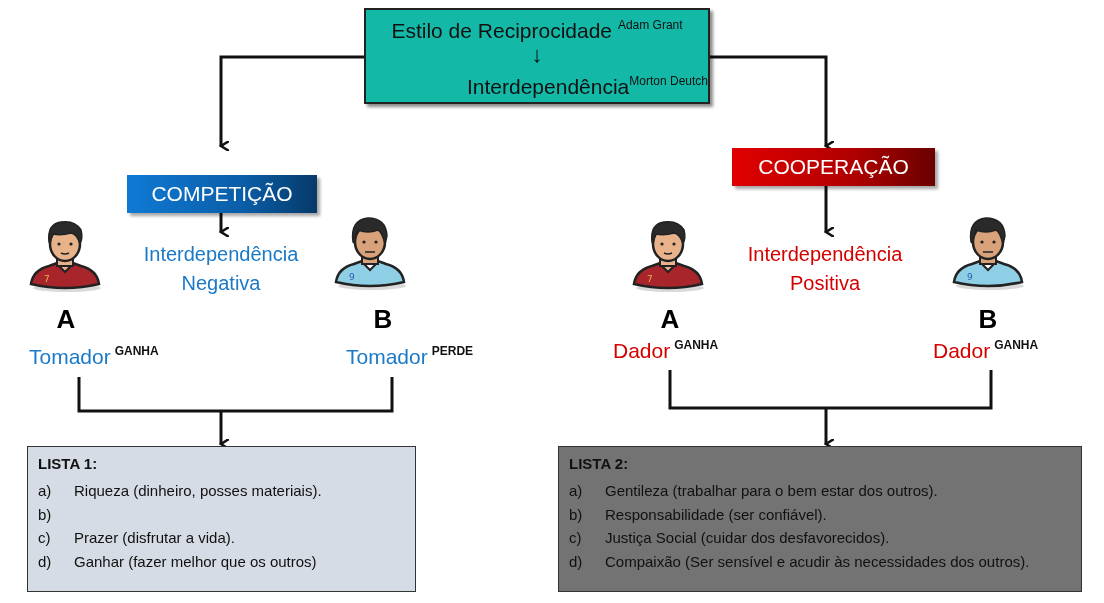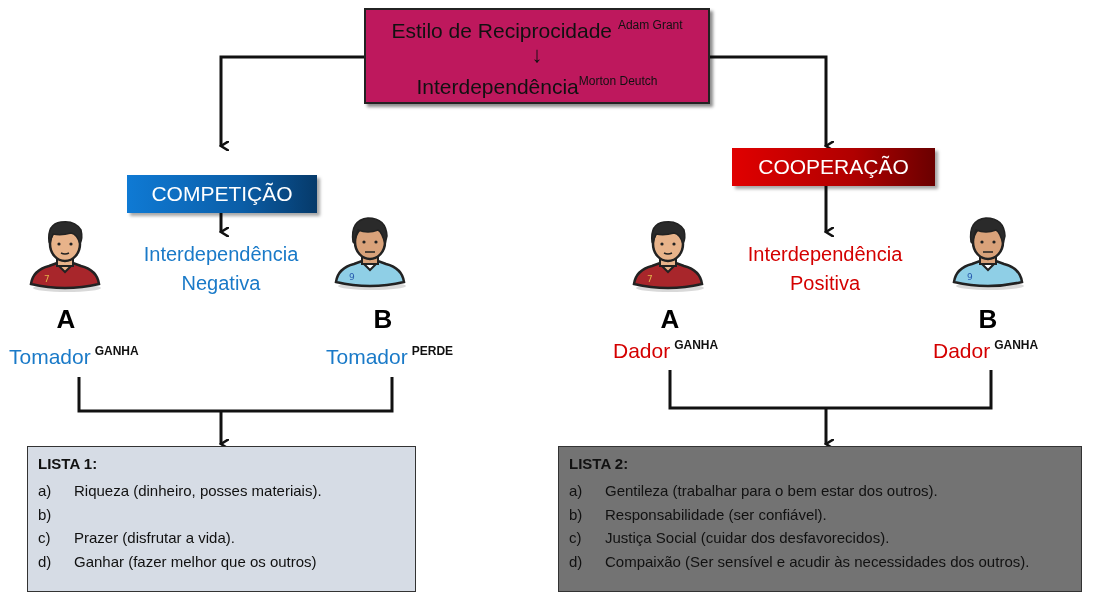--- a/index.html
+++ b/index.html
@@ -2,41 +2,41 @@
 <html><head>
 <meta charset="utf-8">
 <style>
   html, body { margin:0; padding:0; background:#ffffff; }
   body { width:1104px; height:603px; position:relative; overflow:hidden;
          font-family:"Liberation Sans", "DejaVu Sans", sans-serif; }
   .abs { position:absolute; }
   svg.lines { position:absolute; left:0; top:0; }
 
   .top-box { left:364px; top:8px; width:346px; height:96px; border:2px solid #222;
-             background:#be185d; box-shadow:3px 3px 3px rgba(0,0,0,0.45); box-sizing:border-box;
+             background:#14b8a6; box-shadow:3px 3px 3px rgba(0,0,0,0.45); box-sizing:border-box;
              text-align:center; color:#111;padding-left:28px; }
   .top-line1 { position:absolute; left:0; right:0; top:8px; font-size:21px; white-space:nowrap; }
   .top-arrow { position:absolute; left:0; right:0; top:34px; font-size:22px; line-height:22px; }
-  .top-line2 { position:absolute; left:0; right:0; top:64px; font-size:21px; white-space:nowrap; }
+  .top-line2 { position:absolute; left:0; right:0; top:64px; font-size:21px; white-space:nowrap;text-align:right; }
   sup.cite { font-size:12px; vertical-align:9px; }
 
   .cat { height:38px; color:#fff; font-size:21px; text-align:center; line-height:38px;
          box-shadow:3px 3px 3px rgba(0,0,0,0.35); }
   .cat-comp { left:127px; top:148px; width:190px; background:linear-gradient(90deg,#0f7ad4 0%,#0b5ea8 60%,#063a6a 100%);margin-top:27px; }
   .cat-coop { left:732px; top:148px; width:203px; background:linear-gradient(90deg,#e00000 0%,#b00000 60%,#6a0000 100%); }
 
   .mid { text-align:center; font-size:20px; line-height:29px; }
   .mid-neg { left:126px; top:240px; width:190px; color:#1a7ac8; }
   .mid-pos { left:730px; top:240px; width:190px; color:#d40000; }
 
   .avatar { width:76px; height:80px; }
   .letter { font-size:26px; font-weight:bold; color:#000; text-align:center; width:40px; }
   .role { font-size:21px; white-space:nowrap; }
   .role sup { font-size:12px; font-weight:bold; color:#111; vertical-align:9px; margin-left:4px; }
-  .blue { color:#1a7ac8; }
+  .blue { color:#1a7ac8;margin-left:20px; }
   .red { color:#d40000; }
 
   .list { border:1.5px solid #333; box-sizing:border-box; padding:8px 10px; font-size:15px; color:#111; }
   .list-1 { left:27px; top:446px; width:389px; height:146px; background:#d6dce5; }
   .list-2 { left:558px; top:446px; width:524px; height:146px; background:#737373; }
   .list-title { font-weight:bold; margin-bottom:7px; }
   .list-item { display:flex; line-height:23.5px; white-space:nowrap; }
   .list-item .mk { width:36px; flex:0 0 36px; }
 </style>
 </head>

